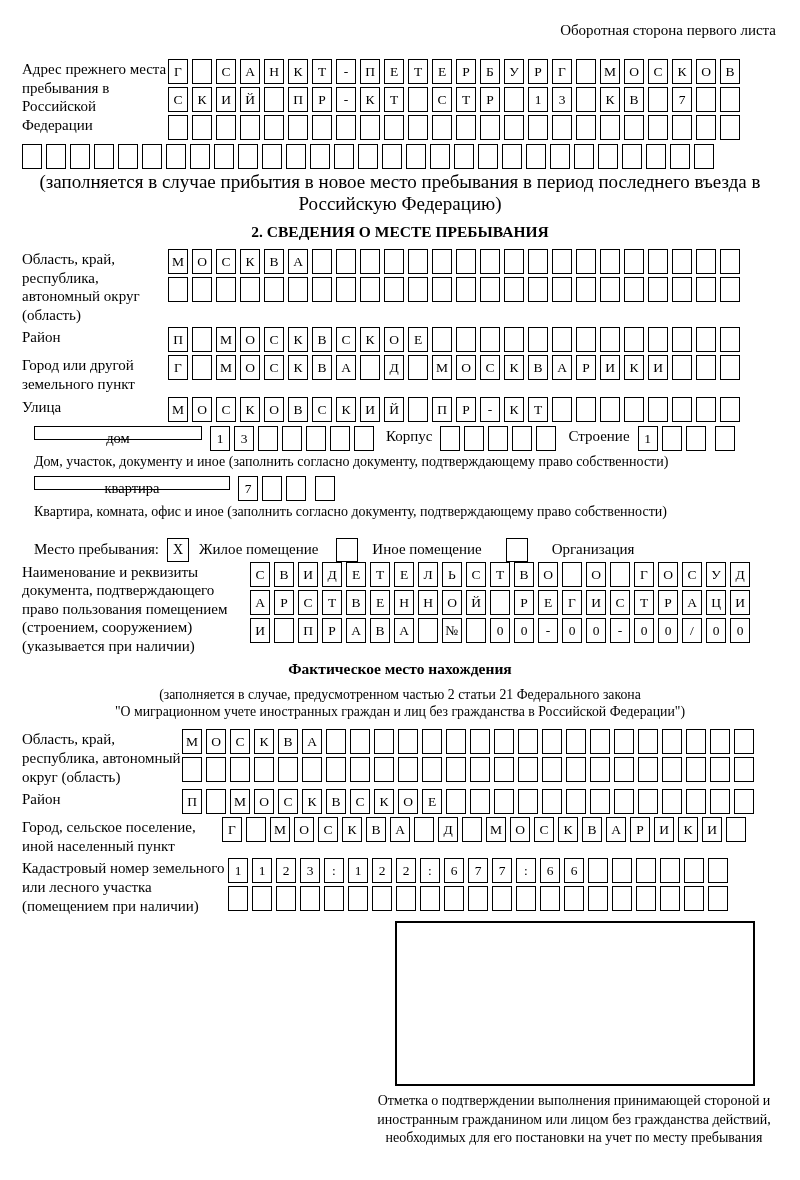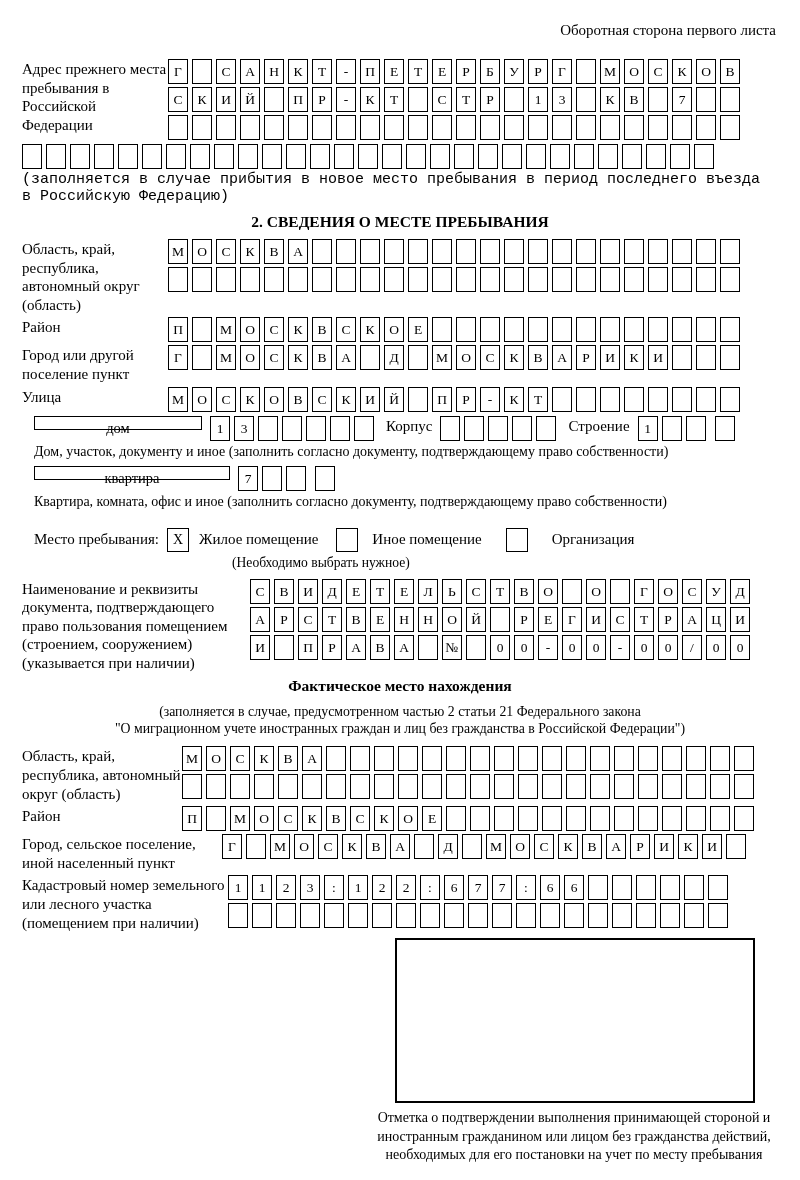--- a/index.html
+++ b/index.html
@@ -21,21 +21,21 @@
 
   .boxes { display:flex; flex-direction:column; gap:3px; }
   .boxrow { display:flex; gap:4px; }
   .cell {
     flex:0 0 20px; width:20px; height:25px;
     border:1.5px solid #000;
     display:flex; align-items:center; justify-content:center;
     font-size:13.5px; padding-top:1px;
   }
   .fullrow { margin:4px 0 2px 0; }
-  .center-note { text-align:left; font-size:15px; margin:2px 0 8px 0;font-family:Liberation Mono, monospace; }
+  .center-note { text-align:center; font-size:19px; margin:2px 0 8px 0; }
   .sec-title { text-align:center; font-weight:bold; font-size:15.5px; margin:4px 0 8px 0; }
 
   .domrow { display:flex; align-items:flex-start; padding-left:12px; margin:4px 0 2px 0; }
   .widebox {
     width:168px; height:14px; border:1.5px solid #000;
     text-align:center; font-size:14.5px; line-height:22px; margin-right:8px; flex:0 0 auto;
   }
   .widebox.w196 { width:196px; }
   .inline-lbl { font-size:15px; margin:2px 8px 0 12px; white-space:nowrap; }
   .gap-cell .cell:last-child { margin-left:5px; }
@@ -263,21 +263,21 @@
         <div class="cell"></div>
         <div class="cell"></div>
         <div class="cell"></div>
         <div class="cell"></div>
         <div class="cell"></div>
         <div class="cell"></div>
       </div>
   </div>
 
   <div class="row">
-    <div class="lbl">Город или другой поселение пункт</div>
+    <div class="lbl">Город или другой земельного пункт</div>
     <div class="boxrow">
         <div class="cell">Г</div>
         <div class="cell"></div>
         <div class="cell">М</div>
         <div class="cell">О</div>
         <div class="cell">С</div>
         <div class="cell">К</div>
         <div class="cell">В</div>
         <div class="cell">А</div>
         <div class="cell"></div>
@@ -371,21 +371,20 @@
 
   <div class="mesto">
     <span>Место пребывания:</span>
     <div class="checkbox ml8">X</div>
     <span class="ml10">Жилое помещение</span>
     <div class="checkbox ml18"></div>
     <span class="ml14">Иное помещение</span>
     <div class="checkbox ml24"></div>
     <span class="ml24">Организация</span>
   </div>
-  <div class="mesto-note">(Необходимо выбрать нужное)</div>
 
   <div class="row">
     <div class="lbl w228">Наименование и реквизиты документа, подтверждающего право пользования помещением (строением, сооружением) (указывается при наличии)</div>
     <div class="boxes">
       <div class="boxrow">
           <div class="cell">С</div>
           <div class="cell">В</div>
           <div class="cell">И</div>
           <div class="cell">Д</div>
           <div class="cell">Е</div>

